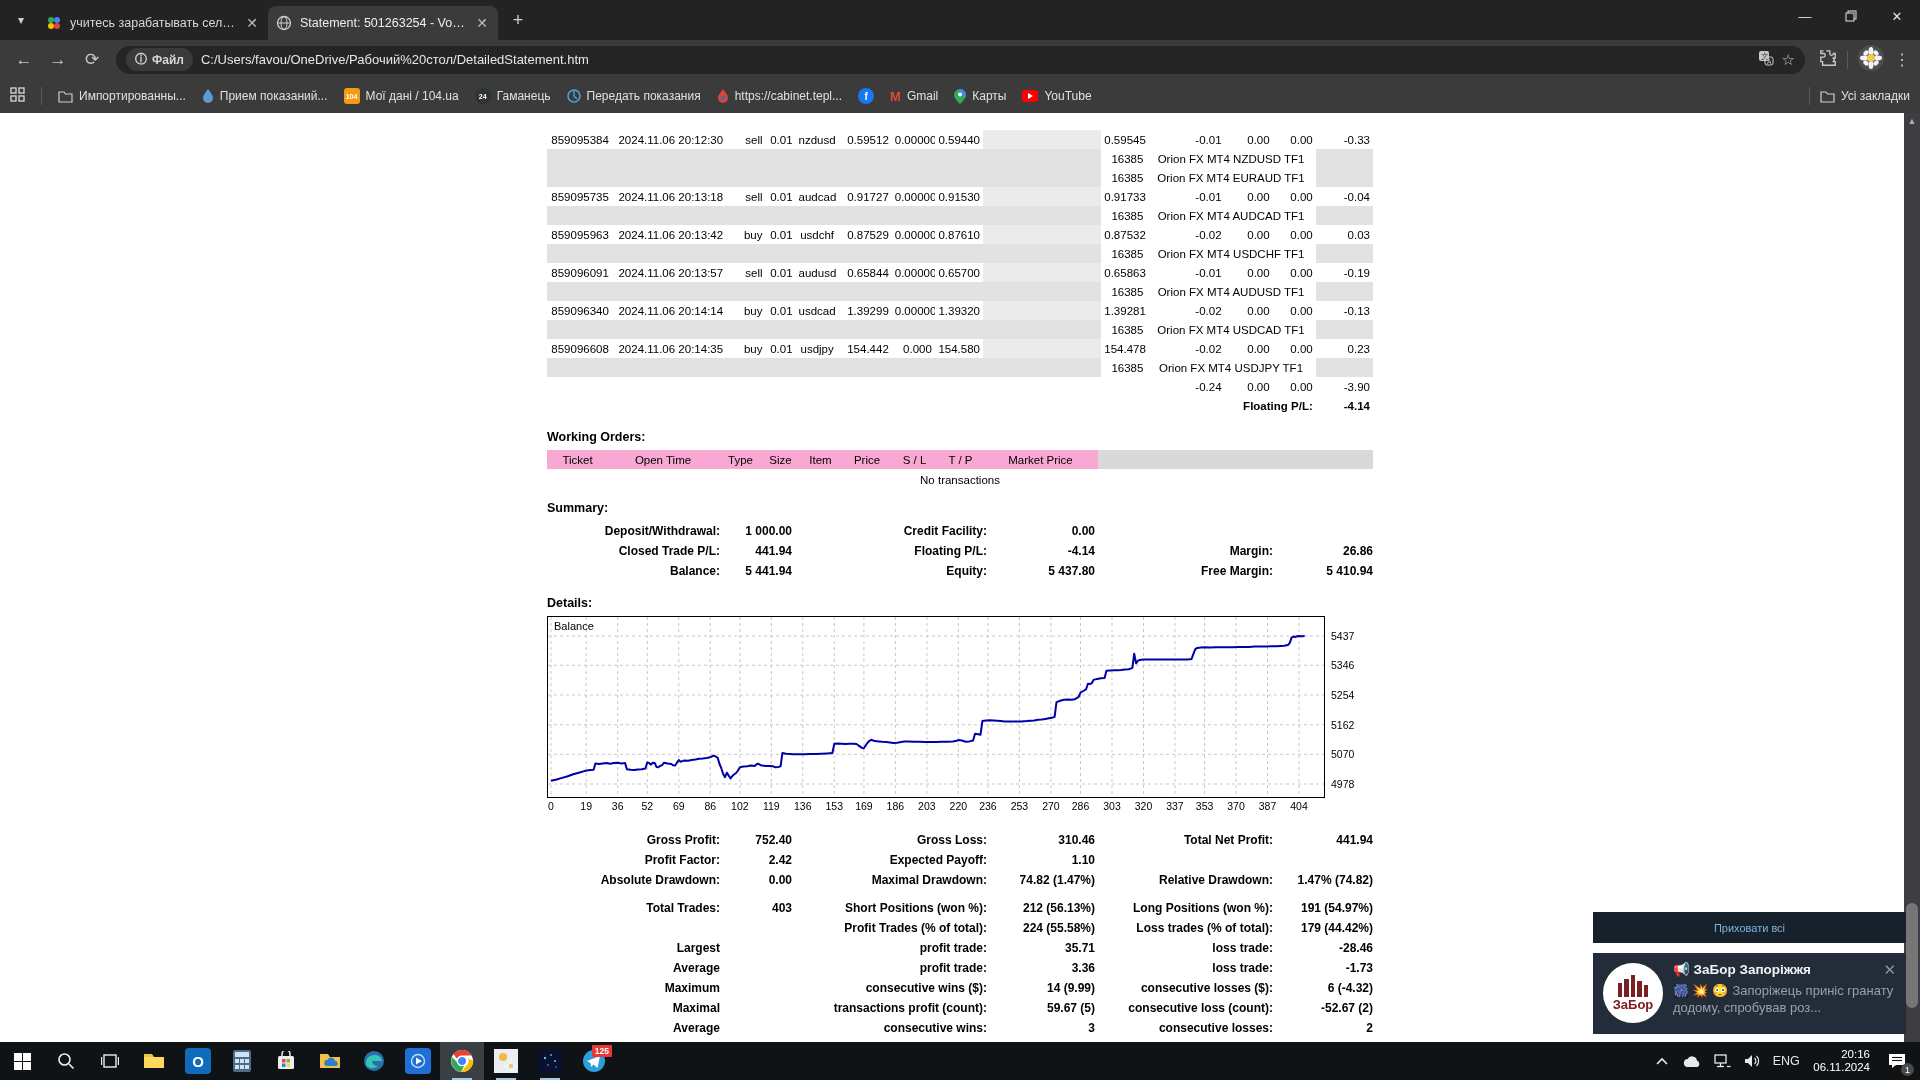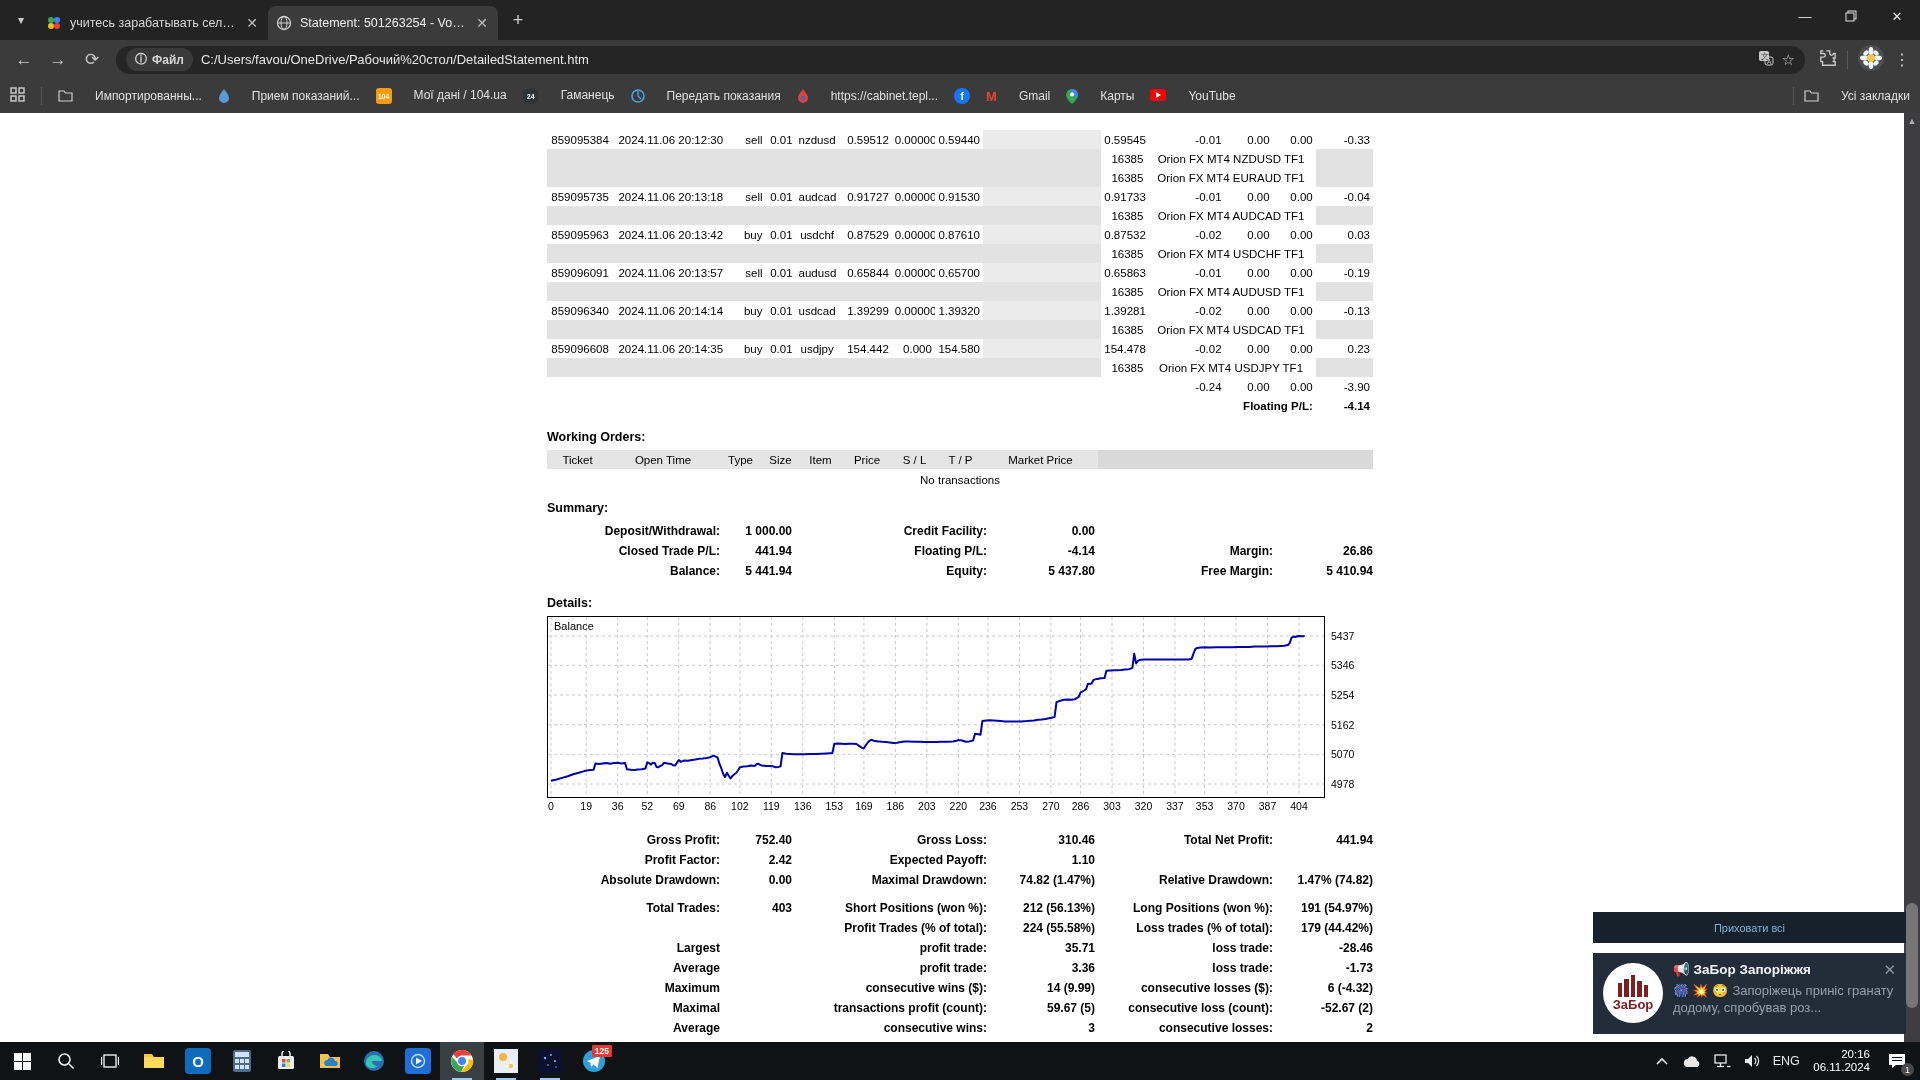--- a/index.html
+++ b/index.html
@@ -30,41 +30,41 @@
   .chip { display:flex; align-items:center; gap:5px; background:#3a3a3a; border-radius:12px;
     padding:3px 9px; color:#d6d6d6; font-size:12px; font-weight:bold; }
   .url { color:#e6e6e6; font-size:13px; flex:1; white-space:nowrap; overflow:hidden; }
   .addricon { color:#c9c9c9; font-size:15px; }
   .tb-right { display:flex; align-items:center; gap:10px; padding-left:4px; }
   .divider { width:1px; height:18px; background:#5a5a5a; }
 
   
   .bookmarks { height:34px; background:#3b3b3b; display:flex; align-items:center; padding:0 10px;
     gap:16px; font-size:12px; color:#e0e0e0; }
-  .bm { display:flex; align-items:flex-start; gap:22px; white-space:nowrap; }
+  .bm { display:flex; align-items:center; gap:6px; white-space:nowrap; }
   .bm-ico { width:16px; height:16px; display:flex; align-items:center; justify-content:center;
     font-size:10px; border-radius:3px; color:#fff; font-weight:bold; flex:0 0 16px; }
   .bm-right { margin-left:auto; display:flex; align-items:center; gap:10px; }
 
   
   .content { position:absolute; left:0; top:113px; width:1920px; height:929px; background:#fff;
     color:#000; overflow:hidden; }
   .scrollbar { position:absolute; right:0; top:0; width:16px; height:100%; background:#3e3e42; }
   .scroll-up { color:#aeaeae; font-size:9px; text-align:center; padding-top:3px; }
   .scroll-thumb { position:absolute; left:2px; width:12px; top:790px; height:105px; background:#767676; border-radius:6px; }
 
   .statement { width:826px; margin:17px auto 0; font-size:11.5px; }
   table { border-collapse:collapse; table-layout:fixed; width:826px; }
   td { padding:2px 3px; height:19px; overflow:hidden; white-space:nowrap; }
   .num { text-align:right; } .ctr { text-align:center; }
   .gapcell { background:#ebebeb; }
   .inforow .merged { background:#e2e2e2; }
   .bold { font-weight:bold; }
   .heading { font-weight:bold; font-size:12.5px; margin:15px 0 6px; }
-  .wo td { background:#e5e5e5; text-align:center; font-size:11.5px; }
+  .wo td { background:#f9a8d4; text-align:center; font-size:11.5px; }
   .wo td.filler { background:#d9d9d9; }
   .notrans { text-align:center; margin:5px 0 10px; }
 
   .grid6 { display:grid; grid-template-columns:173px 72px 195px 108px 178px 100px; }
   .grid6 > div { text-align:right; font-weight:bold; font-size:12px; line-height:20px;
     white-space:nowrap; overflow:hidden; }
   .spacer8 { height:8px; }
 
   .chart { position:relative; width:826px; height:200px; margin-top:6px; }
   .ylab { position:absolute; left:784px; width:42px; font-size:10.5px; text-align:left; }

